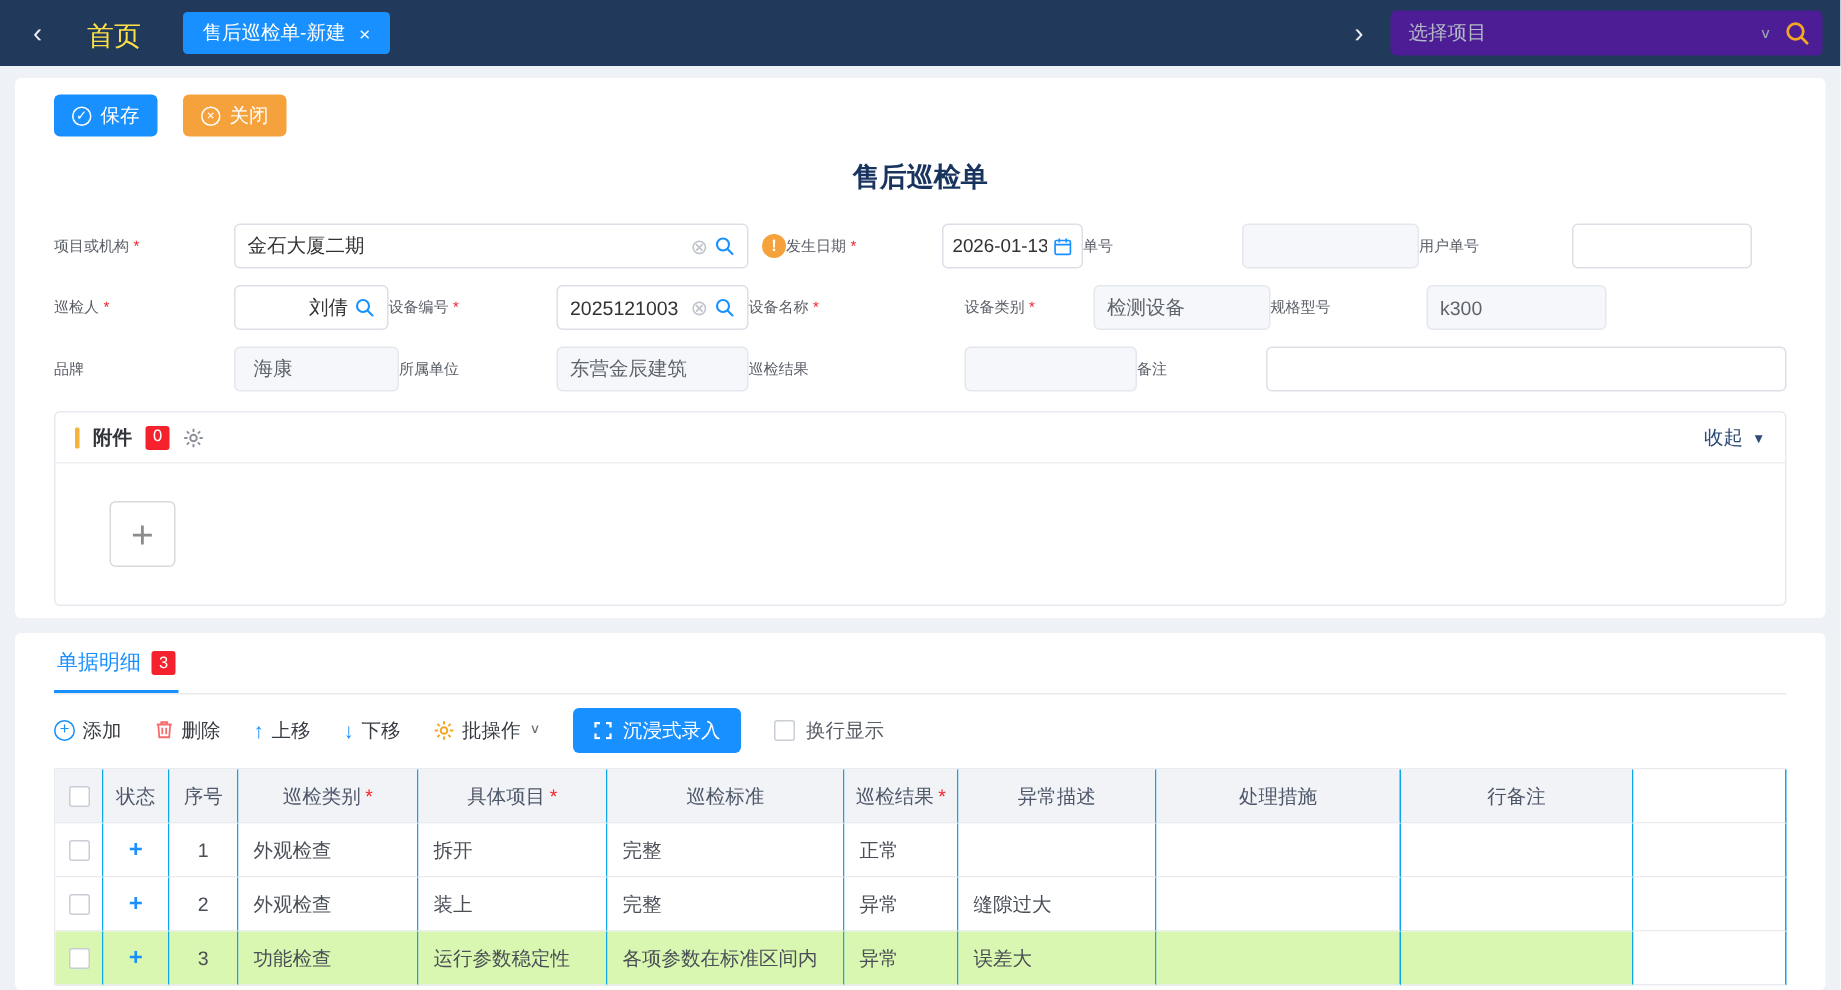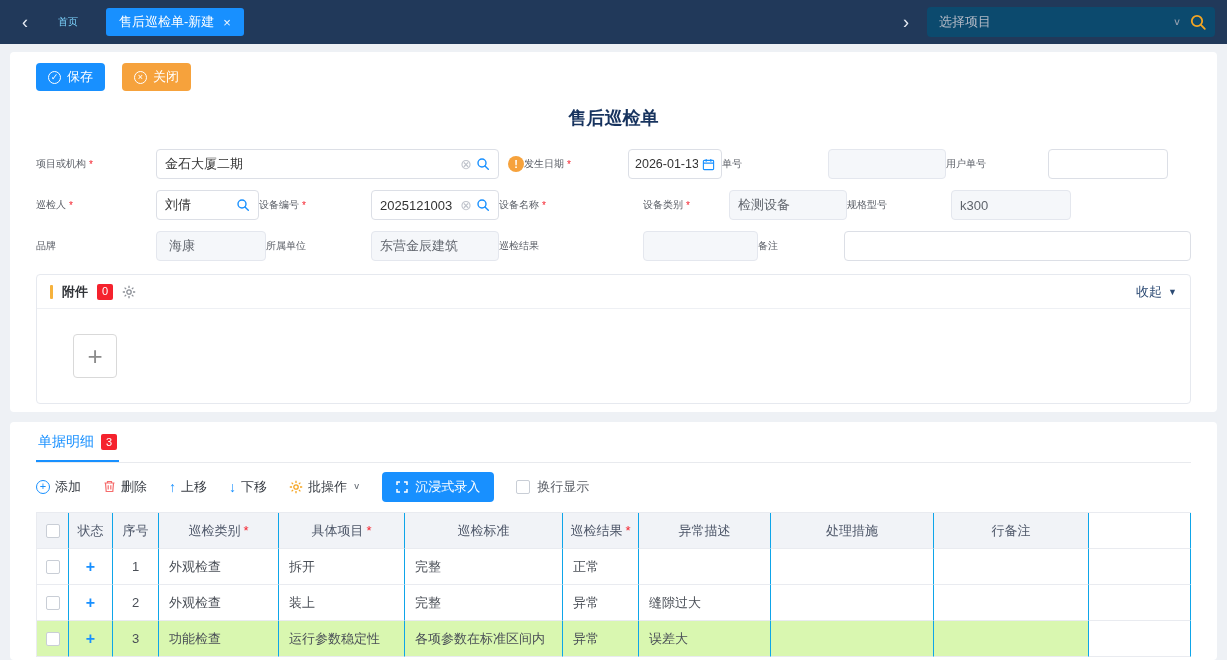--- a/index.html
+++ b/index.html
@@ -2,25 +2,25 @@
 <html><head>
 <meta charset="utf-8">
 <style>
   * { margin:0; padding:0; box-sizing:border-box; }
   html,body { width:1227px; height:660px; overflow:hidden; }
   body { font-family:"Liberation Sans","DejaVu Sans",sans-serif; background:#eef1f5; color:#333; }
 
   
   .topbar { height:44px; background:#21395a; display:flex; align-items:center; padding:0 12px 0 14px; }
   .nav-chevron { color:#e8edf5; font-size:18px; line-height:1; padding:0 8px; cursor:pointer; user-select:none; }
-  .tab-home { color:#7dd3fc; font-size:10px; height:28px; display:flex; align-items:center; padding:0 22px; cursor:pointer; }
+  .tab-home { color:#fde047; font-size:18px; height:28px; display:flex; align-items:flex-end; padding:0 22px; cursor:pointer; }
   .tab-active { background:#1890ff; color:#fff; font-size:13px; height:28px; display:flex; align-items:center; gap:9px; padding:0 13px; border-radius:3px; cursor:pointer; margin-left:6px; }
   .tab-close { font-size:13px; opacity:.95; cursor:pointer; }
   .topbar .spacer { flex:1; }
-  .project-select { width:288px; height:30px; background:#0c4a6e; border-radius:4px; display:flex; align-items:center; padding:0 8px 0 12px; gap:8px; margin-left:10px; cursor:pointer; }
+  .project-select { width:288px; height:30px; background:#4c1d95; border-radius:4px; display:flex; align-items:center; padding:0 8px 0 12px; gap:8px; margin-left:10px; cursor:pointer; }
   .project-select .ph { flex:1; color:#b4bac6; font-size:13px; }
   .project-select .dd { color:#96a0b0; font-size:11px; transform:scaleY(.85); }
 
   
   .page { height:616px; padding:8px 10px 0; display:flex; flex-direction:column; gap:10px; }
   .card { background:#fff; border-radius:4px; }
   .card1 { padding:11px 26px 8px; }
   .card2 { padding:0 26px; flex:1; }
 
   
@@ -167,21 +167,21 @@
       <div class="inp" style="width:120px;">
         <span class="val"></span>
       </div>
     </div>
 
     <div class="frow">
       <span class="lbl" style="width:120px;">
         <span>巡检人</span>
           <span class="star">*</span>
       </span>
-      <div class="inp" style="width:103px;">
+      <div class="inp" style="width:103px;text-align:right;">
         <span class="val">刘倩</span>
         <span style="display:inline-flex;">
           <svg width="14" height="14" viewBox="0 0 14 14">
               <circle cx="6" cy="6" r="4" fill="none" stroke="#1890ff" stroke-width="1.4"></circle>
               <line x1="9" y1="9" x2="12.3" y2="12.3" stroke="#1890ff" stroke-width="1.4" stroke-linecap="round"></line>
             </svg>
         </span>
       </div>
 
       <span class="lbl" style="width:112px;">

